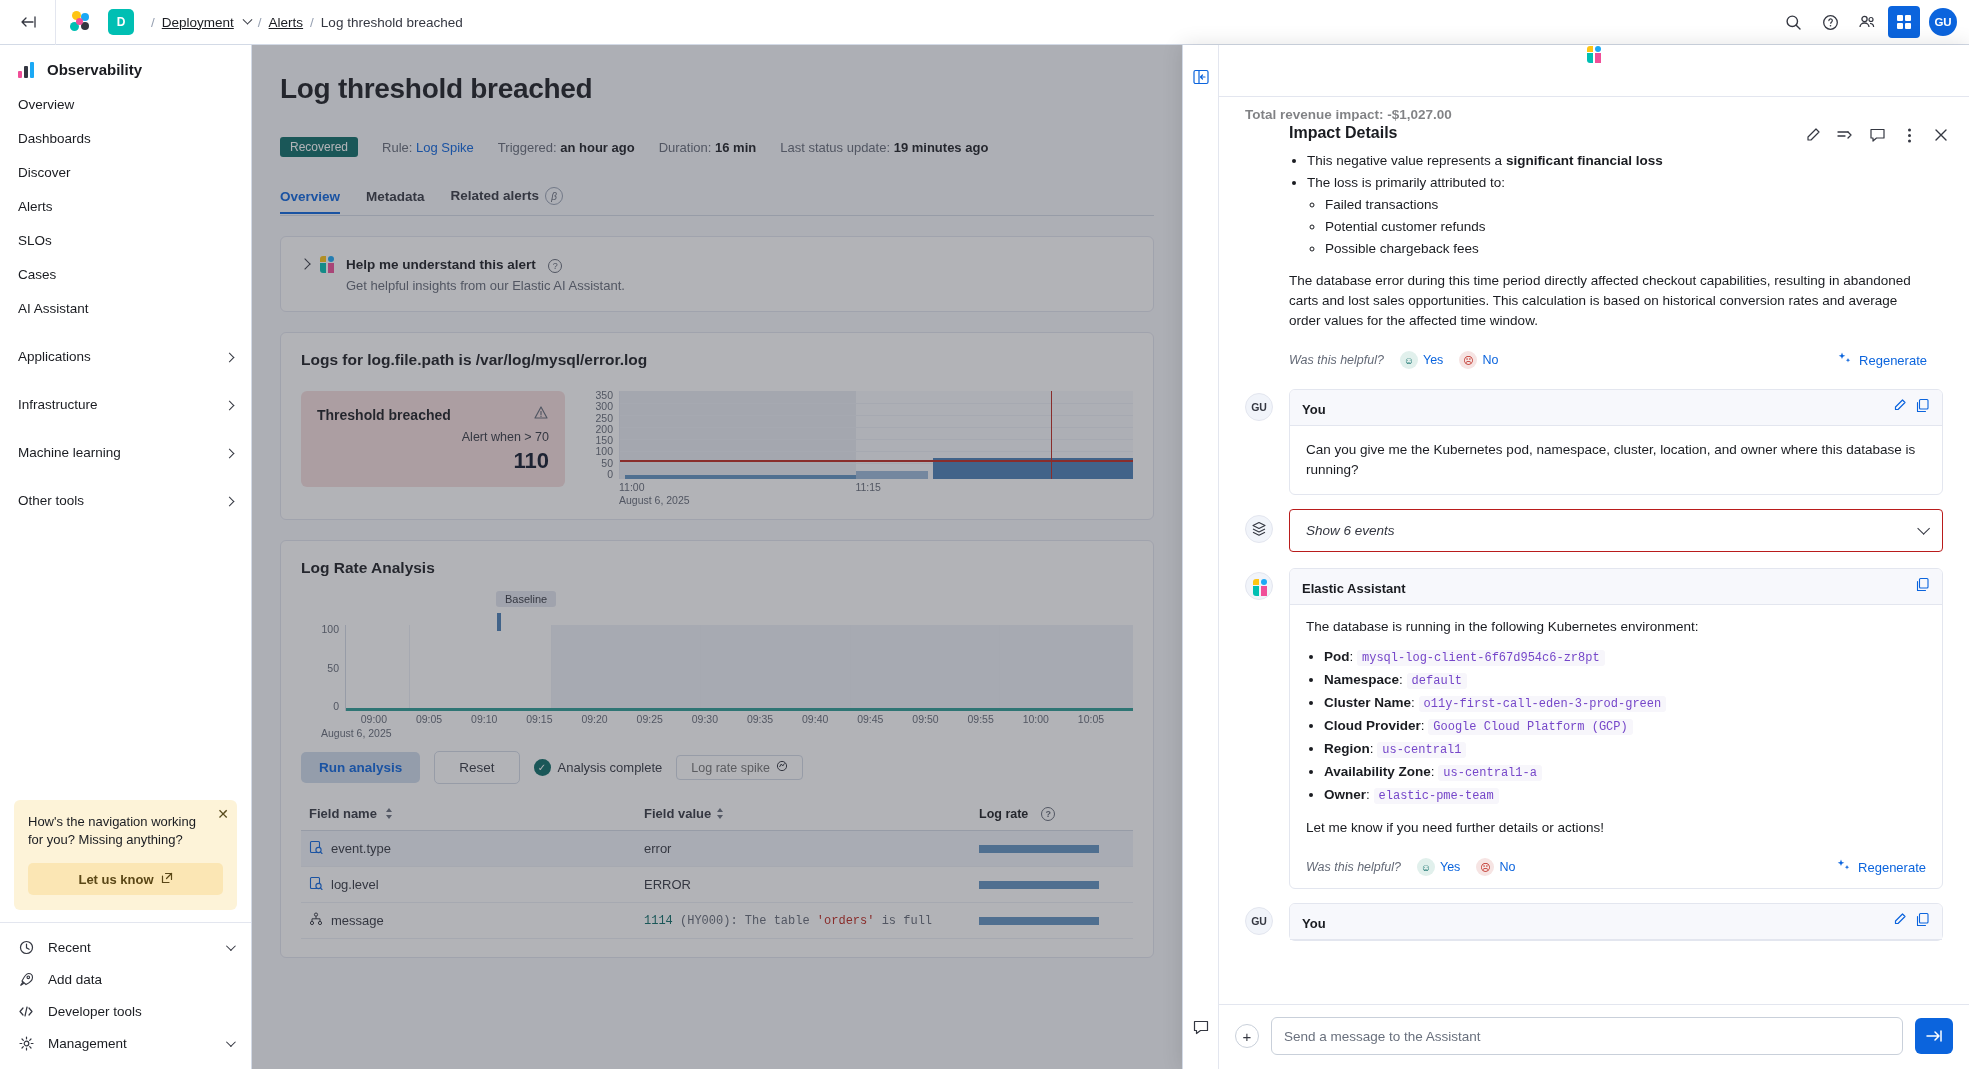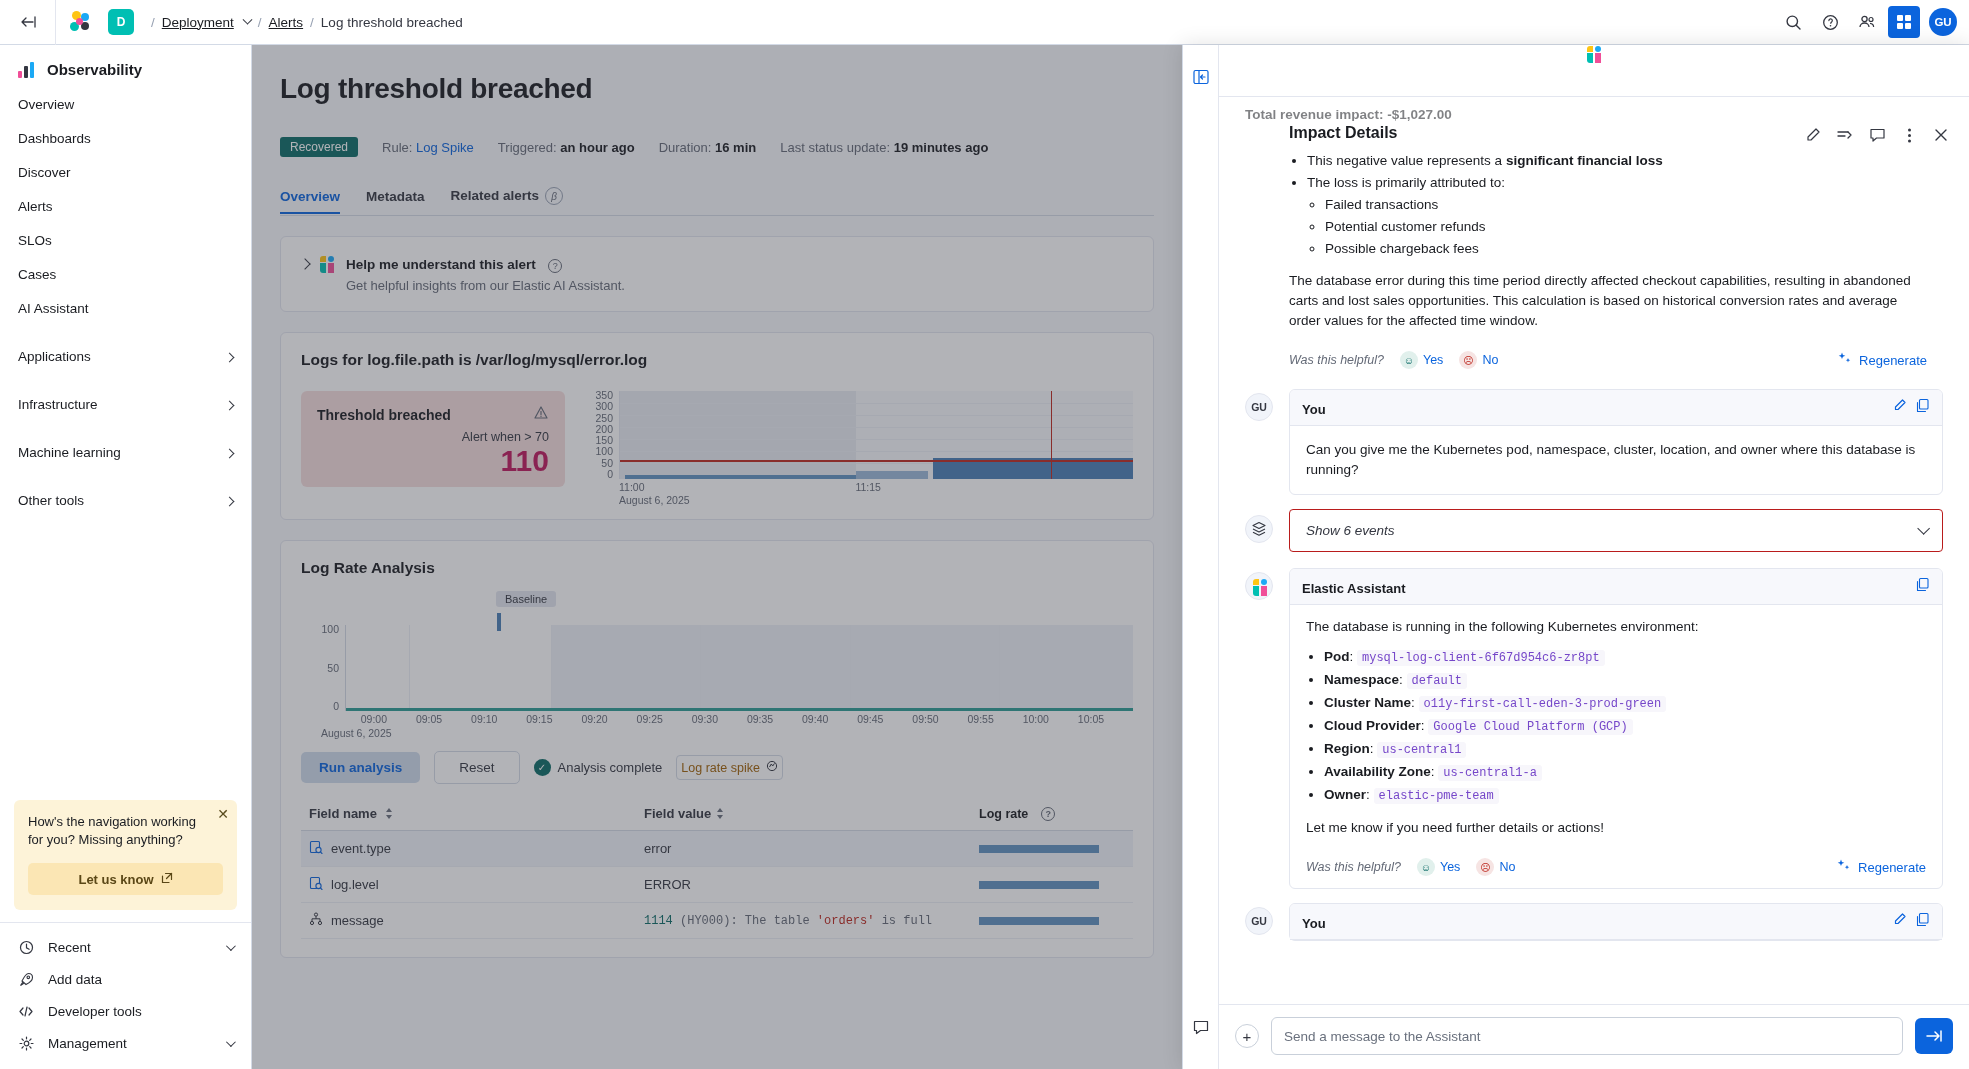--- a/index.html
+++ b/index.html
@@ -125,21 +125,21 @@
   .sec-ttl { font-size: 15.5px; font-weight: 700; color: #1a1c21; }
   .thresh-wrap { display: flex; gap: 22px; margin-top: 22px; }
   .thresh-card {
     width: 264px; height: 96px; background: #f6dede; border-radius: 6px; padding: 14px 16px;
     position: relative; flex: none;
   }
   .thresh-top { display: flex; align-items: center; }
   .thresh-lbl { font-size: 14px; font-weight: 700; color: #1a1c21; }
   .thresh-warn { margin-left: auto; color: #646a77; }
   .thresh-alert { text-align: right; font-size: 12.5px; color: #343741; margin-top: 5px; }
-  .thresh-num { text-align: right; font-size: 30px; font-weight: 700; color: #be185d; line-height: 32px; margin-top: 1px; }
+  .thresh-num { text-align: right; font-size: 22px; font-weight: 700; color: #0f172a; line-height: 32px; margin-top: 1px; }
   .mini-chart { flex: 1; position: relative; height: 110px; }
   .yaxis { position: absolute; left: 0; top: 0; width: 26px; height: 88px;
     display: flex; flex-direction: column; justify-content: space-between; align-items: flex-end; }
   .yaxis span { font-size: 10.5px; color: #646a77; line-height: 9px; }
   .plot { position: absolute; left: 32px; right: 0; top: 0; height: 88px;
     background: #f7f8fc; border-left: 1px solid #e3e6ef; overflow: hidden; }
   .plot .gl { position: absolute; left: 0; right: 0; height: 1px; background: #eceff5; }
   .band-shade { position: absolute; left: 0; top: 0; bottom: 0; width: 46%; background: #e9ecf3; }
   .thr-line { position: absolute; left: 0; right: 0; height: 2px; background: #bd271e; bottom: 17px; }
   .bar-a { position: absolute; left: 1%; bottom: 0; width: 45%; height: 4px; background: #6092c0; }
@@ -170,22 +170,22 @@
   .lra-xlabels .xt { position: absolute; top: 0; }
   .lra-xdate { position: absolute; left: 20px; top: 136px; font-size: 10.5px; color: #646a77; }
   .btn-row { display: flex; align-items: center; gap: 14px; margin-top: 40px; }
   .btn-primary { background: #cfdbec; color: #0b64dd; font-size: 13.5px; font-weight: 600;
     padding: 8px 18px; border-radius: 5px; cursor: pointer; }
   .btn-empty { border: 1px solid #d3dae6; background:#fff; color: #343741; font-size: 13.5px;
     padding: 8px 24px; border-radius: 5px; cursor: pointer; }
   .ok-chip { display: flex; align-items: center; gap: 7px; font-size: 13px; color: #343741; }
   .ok-dot { width: 17px; height: 17px; border-radius: 50%; background: #0b6b66; color: #fff;
     font-size: 10px; display:flex; align-items:center; justify-content:center; }
-  .spike-chip { border: 1px solid #d3dae6; border-radius: 4px; padding: 4px 4px; font-size: 12.5px;
-    color: #a16207; display:flex; align-items:center; gap: 6px; cursor: pointer; }
+  .spike-chip { border: 1px solid #d3dae6; border-radius: 4px; padding: 4px 14px; font-size: 12.5px;
+    color: #737373; display:flex; align-items:center; gap: 6px; cursor: pointer; }
   .tbl { margin-top: 22px; }
   .tbl-head { display: flex; border-bottom: 1px solid #d3dae6; padding: 0 0 9px 8px; }
   .tbl-th { font-size: 12.5px; font-weight: 700; color: #1a1c21; display:flex; align-items:center; gap:5px; cursor:pointer;}
   .tbl-row { display: flex; align-items: center; padding: 9px 0 9px 8px; border-bottom: 1px solid #eceff5; }
   .tbl-row.alt { background: #f1f4fa; }
   .c1 { width: 335px; display: flex; align-items: center; gap: 8px; font-size: 13px; color: #343741; }
   .c2 { width: 335px; font-size: 13px; color: #343741; }
   .c3 { flex: 1; }
   .mono { font-family: "Liberation Mono", monospace; font-size: 12px; }
   .mn-num { color: #0b6b66; } .mn-gray { color: #646a77; } .mn-str { color: #bd271e; }

